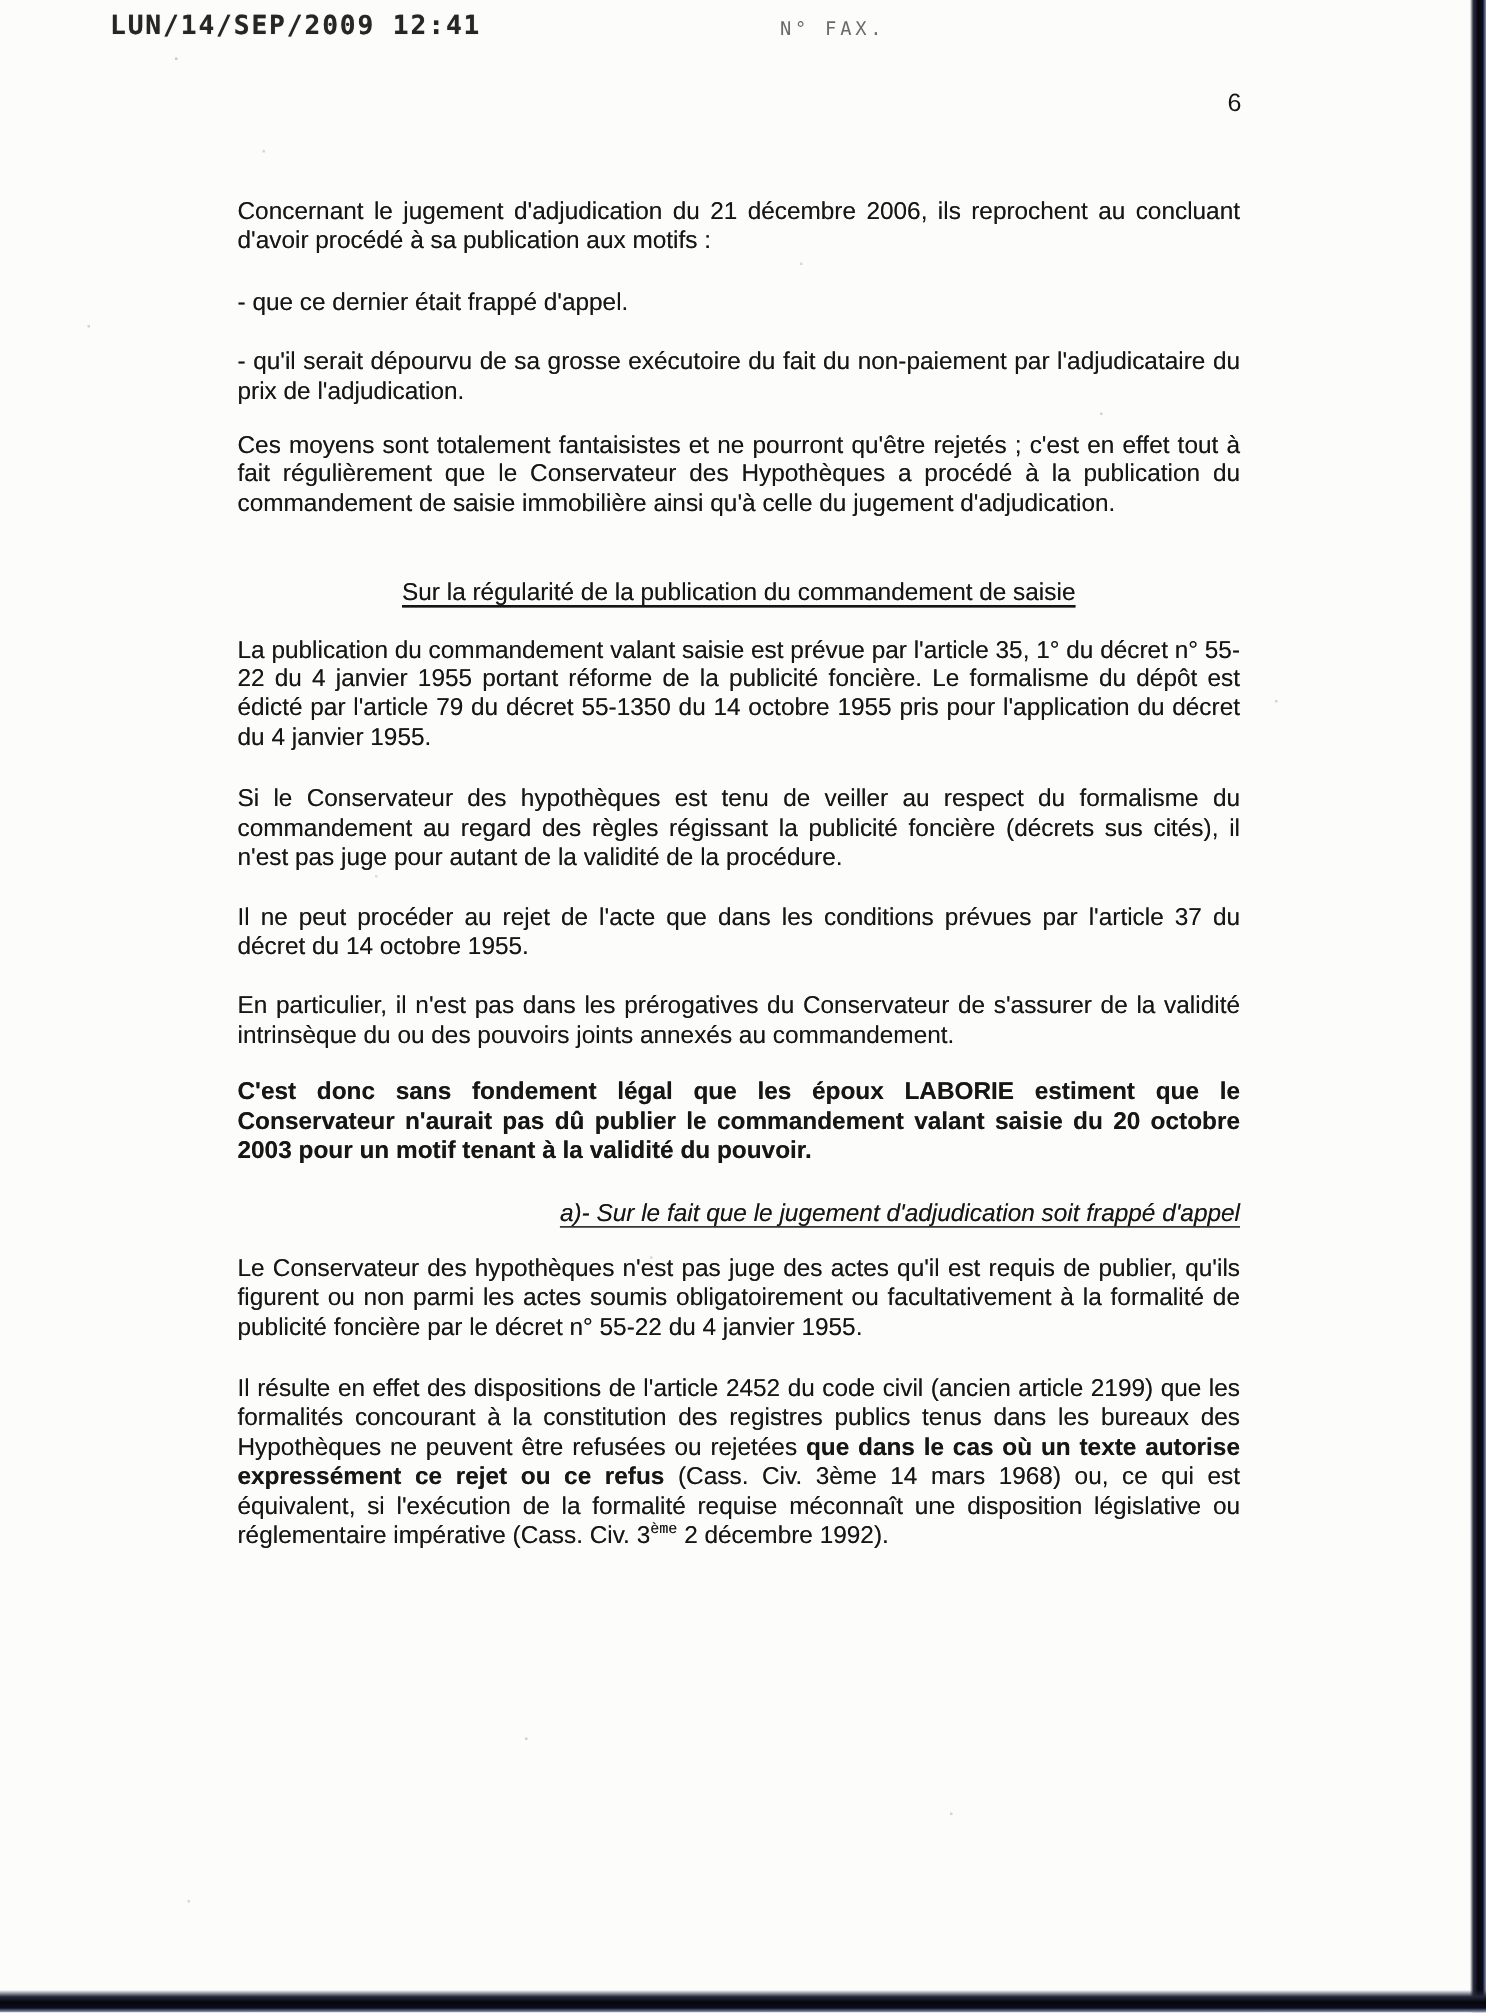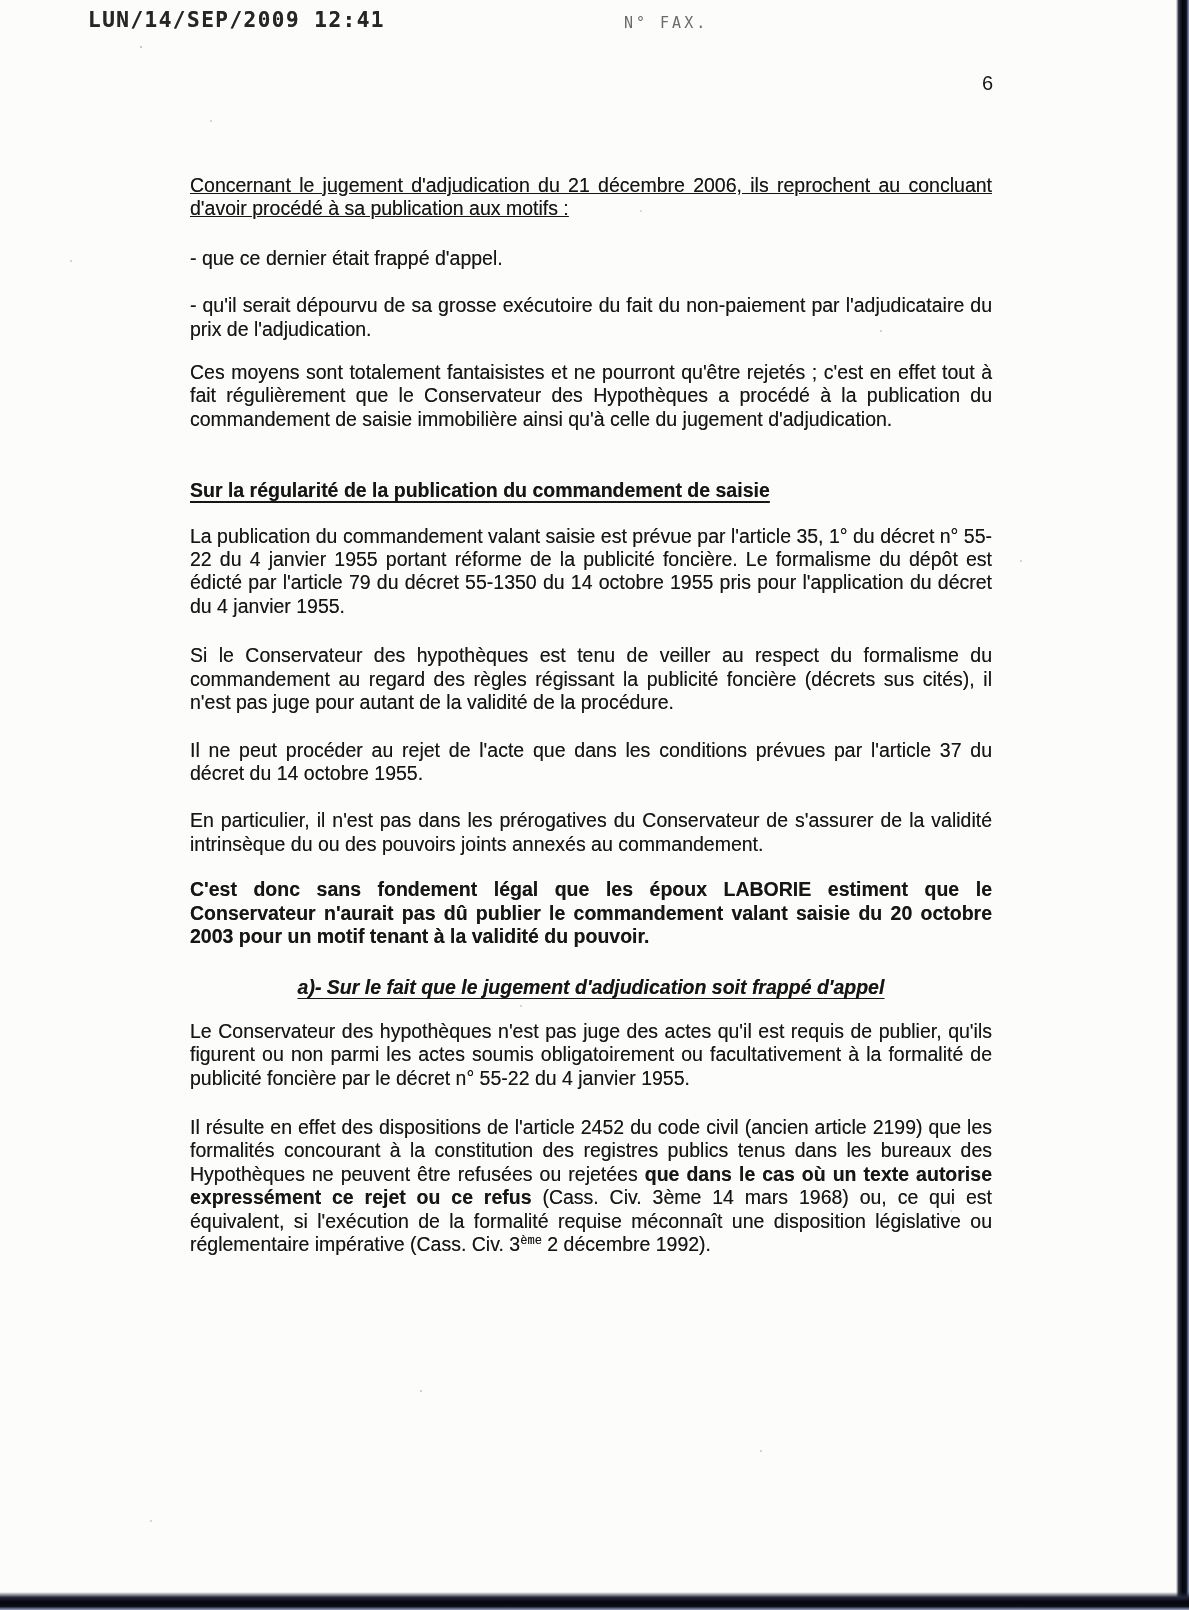--- a/index.html
+++ b/index.html
@@ -44,51 +44,51 @@
     font-size:20px; color:#151515;
   }
   .content {
     position:absolute; top:158px; left:190px; width:802px;
     font-size:19.5px; line-height:23.4px;
     text-align:justify;
     text-shadow:0 0 .45px rgba(10,10,10,.55);
   }
   .content p, .content h2, .content h3 { margin:0; padding:0; font-size:inherit; line-height:inherit; }
   .blk-h1, .blk-h2 {
-    font-weight:bold;
+    font-weight:normal;
     text-decoration:underline;
     text-decoration-thickness:2px;
     text-underline-offset:4px;
-    text-align:left;
+    text-align:center;
   }
   .blk-h3 {
     font-style:italic;
-    font-weight:bold;
+    font-weight:normal;
     text-decoration:underline;
     text-underline-offset:4px;
-    text-align:center;
+    text-align:right;
   }
   .blk-bold { font-weight:bold; }
   .content b { font-weight:bold; }
   .content sup { font-size:0.62em; vertical-align:super; line-height:0;font-family:Liberation Mono, monospace; }
 </style>
 </head>
 <body>
 
 <div class="page">
   <div class="speckles"></div>
 
   <div class="fax-timestamp">LUN/14/SEP/2009 12:41</div>
 
   <div class="fax-label">N° FAX.</div>
 
   <div class="page-number">6</div>
 
   <div class="content" id="doc-body">
-      <p style="margin-top: 16px; text-decoration: underline;"><span>Concernant le jugement d'adjudication du 21 décembre 2006, ils reprochent au concluant d'avoir procédé à sa publication aux motifs :</span></p>
+      <p style="margin-top: 0px;"><span>Concernant le jugement d'adjudication du 21 décembre 2006, ils reprochent au concluant d'avoir procédé à sa publication aux motifs :</span></p>
       <p style="margin-top: 26px;"><span>- que ce dernier était frappé d'appel.</span></p>
       <p style="margin-top: 24px;"><span>- qu'il serait dépourvu de sa grosse exécutoire du fait du non-paiement par l'adjudicataire du prix de l'adjudication.</span></p>
       <p style="margin-top: 20px;"><span>Ces moyens sont totalement fantaisistes et ne pourront qu'être rejetés ; c'est en effet tout à fait régulièrement que le Conservateur des Hypothèques a procédé à la publication du commandement de saisie immobilière ainsi qu'à celle du jugement d'adjudication.</span></p>
       <h2 class="blk-h1" style="margin-top: 48px;"><span>Sur la régularité de la publication du commandement de saisie</span></h2>
       <p style="margin-top: 22px;"><span>La publication du commandement valant saisie est prévue par l'article 35, 1° du décret n° 55-22 du 4 janvier 1955 portant réforme de la publicité foncière. Le formalisme du dépôt est édicté par l'article 79 du décret 55-1350 du 14 octobre 1955 pris pour l'application du décret du 4 janvier 1955.</span></p>
       <p style="margin-top: 26px;"><span>Si le Conservateur des hypothèques est tenu de veiller au respect du formalisme du commandement au regard des règles régissant la publicité foncière (décrets sus cités), il n'est pas juge pour autant de la validité de la procédure.</span></p>
       <p style="margin-top: 24px;"><span>Il ne peut procéder au rejet de l'acte que dans les conditions prévues par l'article 37 du décret du 14 octobre 1955.</span></p>
       <p style="margin-top: 24px;"><span>En particulier, il n'est pas dans les prérogatives du Conservateur de s'assurer de la validité intrinsèque du ou des pouvoirs joints annexés au commandement.</span></p>
       <p class="blk-bold" style="margin-top: 22px;"><span>C'est donc  sans fondement légal que les époux LABORIE estiment que le Conservateur n'aurait pas dû publier le commandement valant saisie du 20 octobre 2003 pour un motif tenant à la validité du pouvoir.</span></p>
       <h3 class="blk-h3" style="margin-top: 28px;"><span>a)- Sur le fait que le jugement d'adjudication soit frappé d'appel</span></h3>

